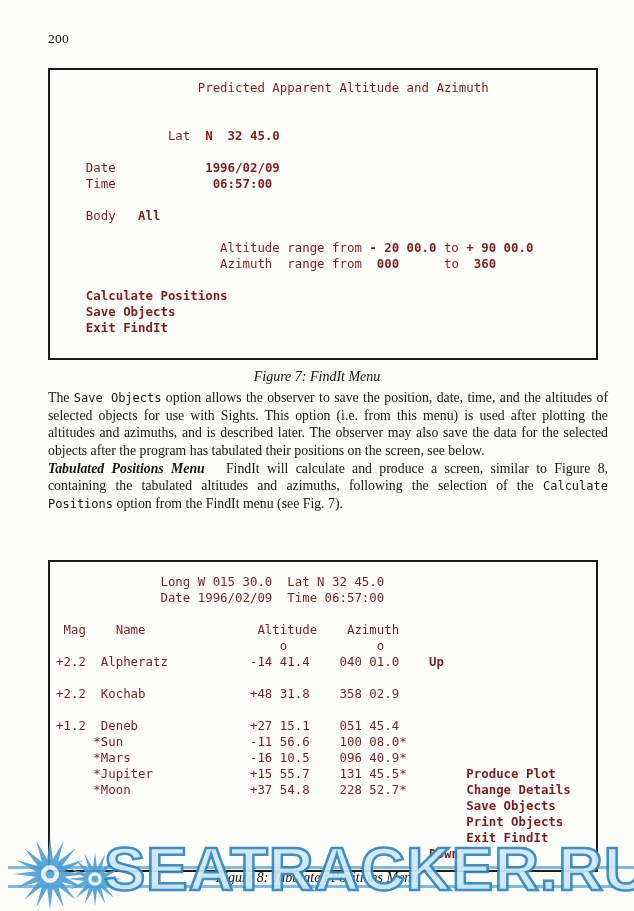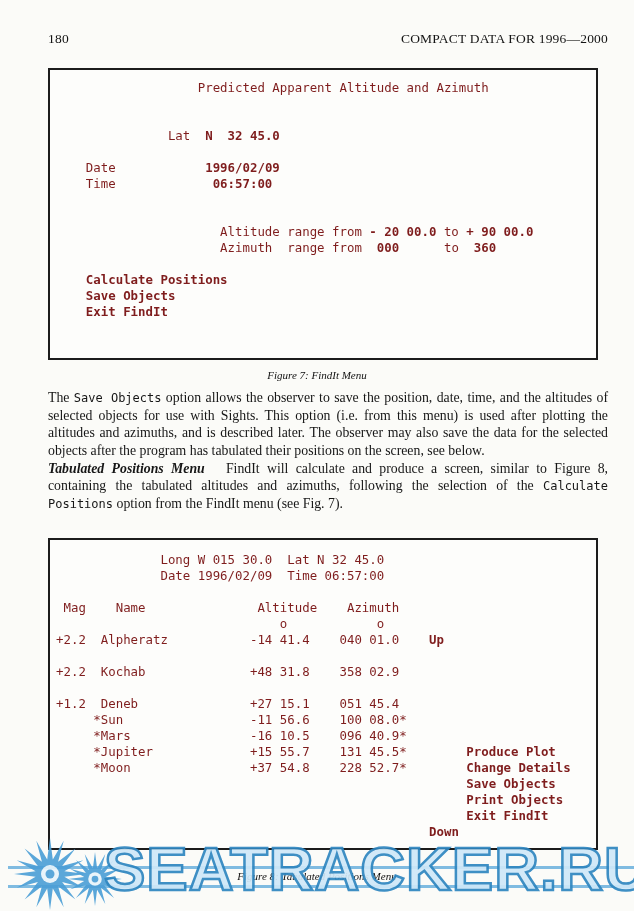--- a/index.html
+++ b/index.html
@@ -18,26 +18,26 @@
   }
   .screenbox {
     position:absolute; left:48px; width:550px;
     background:#fdfdfb;
     border:2px solid #1c1c1c;
     font-family:"DejaVu Sans Mono", monospace;
     font-size:12.4px; color:#7f1d1d;
     overflow:hidden;
   }
   #fig7-box { top:68px;  height:292px; padding:10px 4px 6px 6px; }
-  #fig8-box { top:538px; height:312px; padding:12px 4px 8px 6px; }
+  #fig8-box { top:560px; height:312px; padding:12px 4px 8px 6px; }
   .ln { height:16px; line-height:16px; white-space:pre; }
   .b { font-weight:bold; }
   .caption {
     position:absolute; left:0; width:634px; text-align:center;
-    font-style:italic; font-size:11px; color:#111;
+    font-style:italic; font-size:14px; color:#111;
   }
   #fig7-caption { top:369px; }
   #fig8-caption { top:870px; }
   .para {
     position:absolute; left:48px; width:560px;
     text-align:justify;
     font-size:13.8px; line-height:17.2px; color:#161616;
   }
   #para1 { top:389px; }
   #para2 { top:460px; }
@@ -61,33 +61,33 @@
     white-space:nowrap;
   }
   .star { position:absolute; opacity:.9; }
   #star-1 { left:6px;  top:2px;  width:72px; height:72px; }
   #star-2 { left:60px; top:16px; width:54px; height:54px; }
 </style>
 </head>
 <body>
 
 <div class="header">
-  <span>180</span>
-  <span>COMPACT DATA FOR 1996—2000</span>
+  <span>200</span>
 </div>
 
 <div class="screenbox" id="fig7-box">
     <div class="ln"><span>                   Predicted Apparent Altitude and Azimuth</span></div>
     <div class="ln">&nbsp;</div>
     <div class="ln">&nbsp;</div>
     <div class="ln"><span>               Lat  </span><span class="b">N  32 45.0</span></div>
     <div class="ln">&nbsp;</div>
     <div class="ln"><span>    Date            </span><span class="b">1996/02/09</span></div>
     <div class="ln"><span>    Time             </span><span class="b">06:57:00</span></div>
     <div class="ln">&nbsp;</div>
+    <div class="ln"><span>    Body   </span><span class="b">All</span></div>
     <div class="ln">&nbsp;</div>
     <div class="ln"><span>                      Altitude range from </span><span class="b">- 20 00.0</span><span> to </span><span class="b">+ 90 00.0</span></div>
     <div class="ln"><span>                      Azimuth  range from  </span><span class="b">000</span><span>      to  </span><span class="b">360</span></div>
     <div class="ln">&nbsp;</div>
     <div class="ln"><span>    </span><span class="b">Calculate Positions</span></div>
     <div class="ln"><span>    </span><span class="b">Save Objects</span></div>
     <div class="ln"><span>    </span><span class="b">Exit FindIt</span></div>
   </div>
 
 <div class="caption" id="fig7-caption">Figure 7: FindIt Menu</div>

